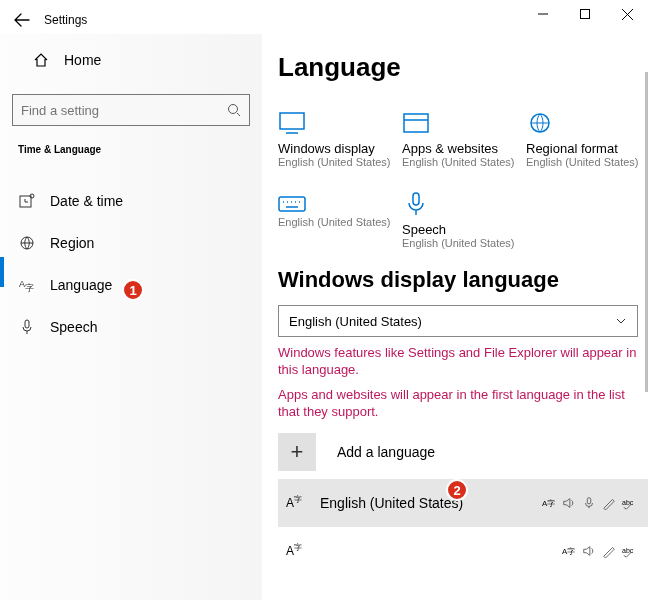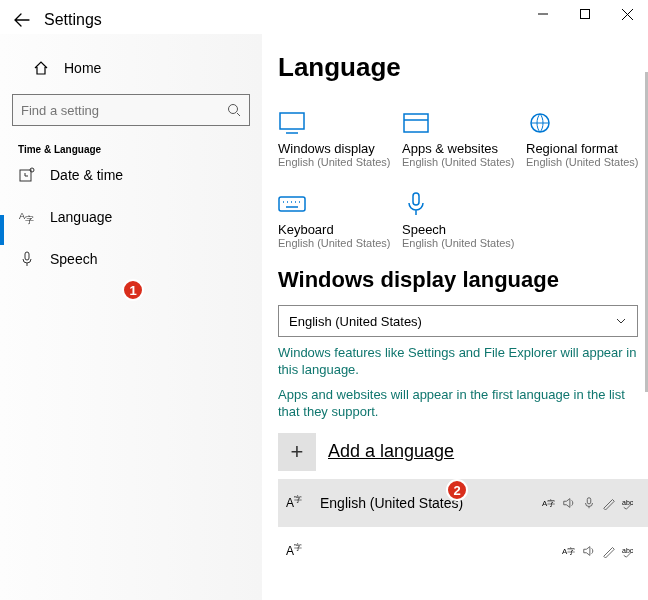--- a/index.html
+++ b/index.html
@@ -1,47 +1,47 @@
 <!DOCTYPE html>
 <html><head>
 <meta charset="utf-8">
 <style>
   * { box-sizing: border-box; margin: 0; padding: 0; font-family: "Segoe UI", Arial, sans-serif; }
   body { width: 648px; height: 600px; overflow: hidden; background: #fff; color: #000; }
   .titlebar { height: 34px; display: flex; align-items: flex-start; justify-content: space-between; padding: 0; }
   .tb-left { display: flex; align-items: center; padding-left: 8px; padding-top: 6px; }
   .tb-back { width: 28px; height: 28px; display: flex; align-items: center; justify-content: center; cursor: pointer; }
-  .tb-title { font-size: 16px; margin-left: 8px; }
+  .tb-title { font-size: 12px; margin-left: 8px; }
   .tb-right { display: flex; }
   .tb-btn { width: 42px; height: 28px; display: flex; align-items: center; justify-content: center; cursor: pointer; }
   .content { display: flex; height: calc(100% - 34px); }
   .sidebar { width: 262px; padding: 18px 10px 0 10px; background: linear-gradient(90deg, #fdfdfd 0%, #f5f5f5 100%); }
-  .home { display: flex; align-items: center; height: 32px; padding-left: 8px; cursor: pointer; margin-bottom: 10px; }
+  .home { display: flex; align-items: flex-start; height: 32px; padding-left: 8px; cursor: pointer; margin-bottom: 10px; }
   .home .icon { width: 18px; display: flex; align-items: center; justify-content: center; }
   .home span { font-size: 14px; margin-left: 14px; }
   .searchbox { display: flex; align-items: center; height: 32px; border: 1px solid #777; padding: 0 8px; margin: 0 2px 18px 2px; background: #f8f8f8; gap: 20px; }
   .searchbox input { flex: 1; border: none; outline: none; font-size: 13px; color: #555; background: transparent; }
   .section-head { font-size: 10px; font-weight: 600; padding-left: 8px; margin-bottom: 12px; }
-  .nav-item { display: flex; align-items: flex-start; height: 42px; padding-left: 8px; cursor: pointer; position: relative; }
+  .nav-item { display: flex; align-items: flex-end; height: 42px; padding-left: 8px; cursor: pointer; position: relative; }
   .nav-item .icon { width: 18px; display: flex; align-items: center; justify-content: center; }
   .nav-item .label { font-size: 14px; margin-left: 14px; }
   .nav-item.active::before { content: ""; position: absolute; left: -10px; top: 6px; bottom: 6px; width: 4px; background: #0078d4; }
   .main { flex: 1; padding: 18px 10px 0 16px; position: relative; overflow: hidden; }
   .main h1 { font-size: 26px; font-weight: 600; margin-bottom: 22px; }
   .tilerow { display: flex; gap: 16px; margin-bottom: 18px; }
   .tile { width: 108px; cursor: pointer; }
   .tile .ticon { height: 30px; display: flex; align-items: flex-end; }
   .tile .tname { font-size: 13px; margin-top: 6px; white-space: nowrap; }
   .tile .tsub { font-size: 11px; color: #777; white-space: nowrap; }
   .sect-title { font-size: 22px; font-weight: 600; margin-top: 12px; margin-bottom: 12px; }
   .combo { border: 1px solid #888; height: 32px; display: flex; align-items: center; justify-content: space-between; padding: 0 10px; cursor: pointer; width: 360px; font-size: 13px; }
-  .note { font-size: 13px; color: #0f766e; margin-top: 8px; line-height: 1.3; width: 360px; }
+  .note { font-size: 13px; color: #be185d; margin-top: 8px; line-height: 1.3; width: 360px; }
   .addlang { display: flex; align-items: center; height: 42px; cursor: pointer; margin-top: 10px; }
   .addlang .plus { width: 38px; height: 38px; background: #e1e1e1; display: flex; align-items: center; justify-content: center; font-size: 22px; font-weight: 300; color: #333; }
-  .addlang .label { font-size: 18px; margin-left: 12px; text-decoration: underline; }
+  .addlang .label { font-size: 14px; margin-left: 21px; }
   .lang-item { height: 48px; display: flex; align-items: center; justify-content: space-between; padding: 0 12px 0 8px; cursor: pointer; width: 370px; }
   .lang-item.sel { background: #e6e6e6; }
   .lang-left { display: flex; align-items: center; }
   .lang-left .glyph { width: 28px; font-size: 18px; }
   .lang-left .name { font-size: 14px; margin-left: 6px; }
   .lang-feat { display: flex; gap: 6px; color: #555; }
   .lang-feat svg { width: 14px; height: 14px; }
   .scrollthumb { position: absolute; right: 0; top: 38px; width: 3px; height: 320px; background: #bfbfbf; }
   .badge { position: absolute; width: 22px; height: 22px; border-radius: 50%; background: #d92e1c; color: #fff; font-size: 13px; font-weight: 600; display: flex; align-items: center; justify-content: center; border: 2px solid #fff; z-index: 10; }
   .badge.one { left: 122px; top: 279px; }
@@ -101,20 +101,29 @@
     <div class="nav-item">
       <span class="icon">
           <svg width="16" height="16" viewBox="0 0 16 16">
             <rect x="1" y="3" width="11" height="11" stroke="#333" fill="none"></rect>
             <path d="M6 6 V9 H9" stroke="#333" fill="none"></path>
             <circle cx="13" cy="3" r="2" stroke="#333" fill="none"></circle>
           </svg>
         </span>
       <span class="label">Date &amp; time</span>
     </div>
+    <div class="nav-item">
+      <span class="icon">
+          <svg width="16" height="16" viewBox="0 0 16 16">
+            <circle cx="8" cy="8" r="6" stroke="#333" fill="none"></circle>
+            <path d="M2 8 H14 M8 2 C5 5 5 11 8 14 M8 2 C11 5 11 11 8 14" stroke="#333" fill="none"></path>
+          </svg>
+        </span>
+      <span class="label">Region</span>
+    </div>
     <div class="nav-item active">
       <span class="icon">
           <svg width="16" height="16" viewBox="0 0 16 16">
             <text x="0" y="10" font-size="9" fill="#333">A</text>
             <text x="6" y="14" font-size="9" fill="#333">字</text>
           </svg>
         </span>
       <span class="label">Language</span>
     </div>
     <div class="nav-item">
@@ -164,21 +173,20 @@
       </div>
     </div>
     <div class="tilerow">
       <div class="tile">
         <div class="ticon">
             <svg width="28" height="24" viewBox="0 0 28 24">
               <rect x="1" y="5" width="26" height="14" rx="2" stroke="#0078d4" fill="none" stroke-width="1.5"></rect>
               <path d="M5 10 H6 M9 10 H10 M13 10 H14 M17 10 H18 M21 10 H22 M8 15 H20" stroke="#0078d4" stroke-width="1.5"></path>
             </svg>
           </div>
-        <div class="tname">Keyboard</div>
         <div class="tsub">English (United States)</div>
       </div>
       <div class="tile">
         <div class="ticon">
             <svg width="28" height="24" viewBox="0 0 28 24">
               <rect x="11" y="1" width="6" height="12" rx="3" stroke="#0078d4" fill="none" stroke-width="1.5"></rect>
               <path d="M7 11 A7 7 0 0 0 21 11 M14 18 V23" stroke="#0078d4" fill="none" stroke-width="1.5"></path>
             </svg>
           </div>
         <div class="tname">Speech</div>

